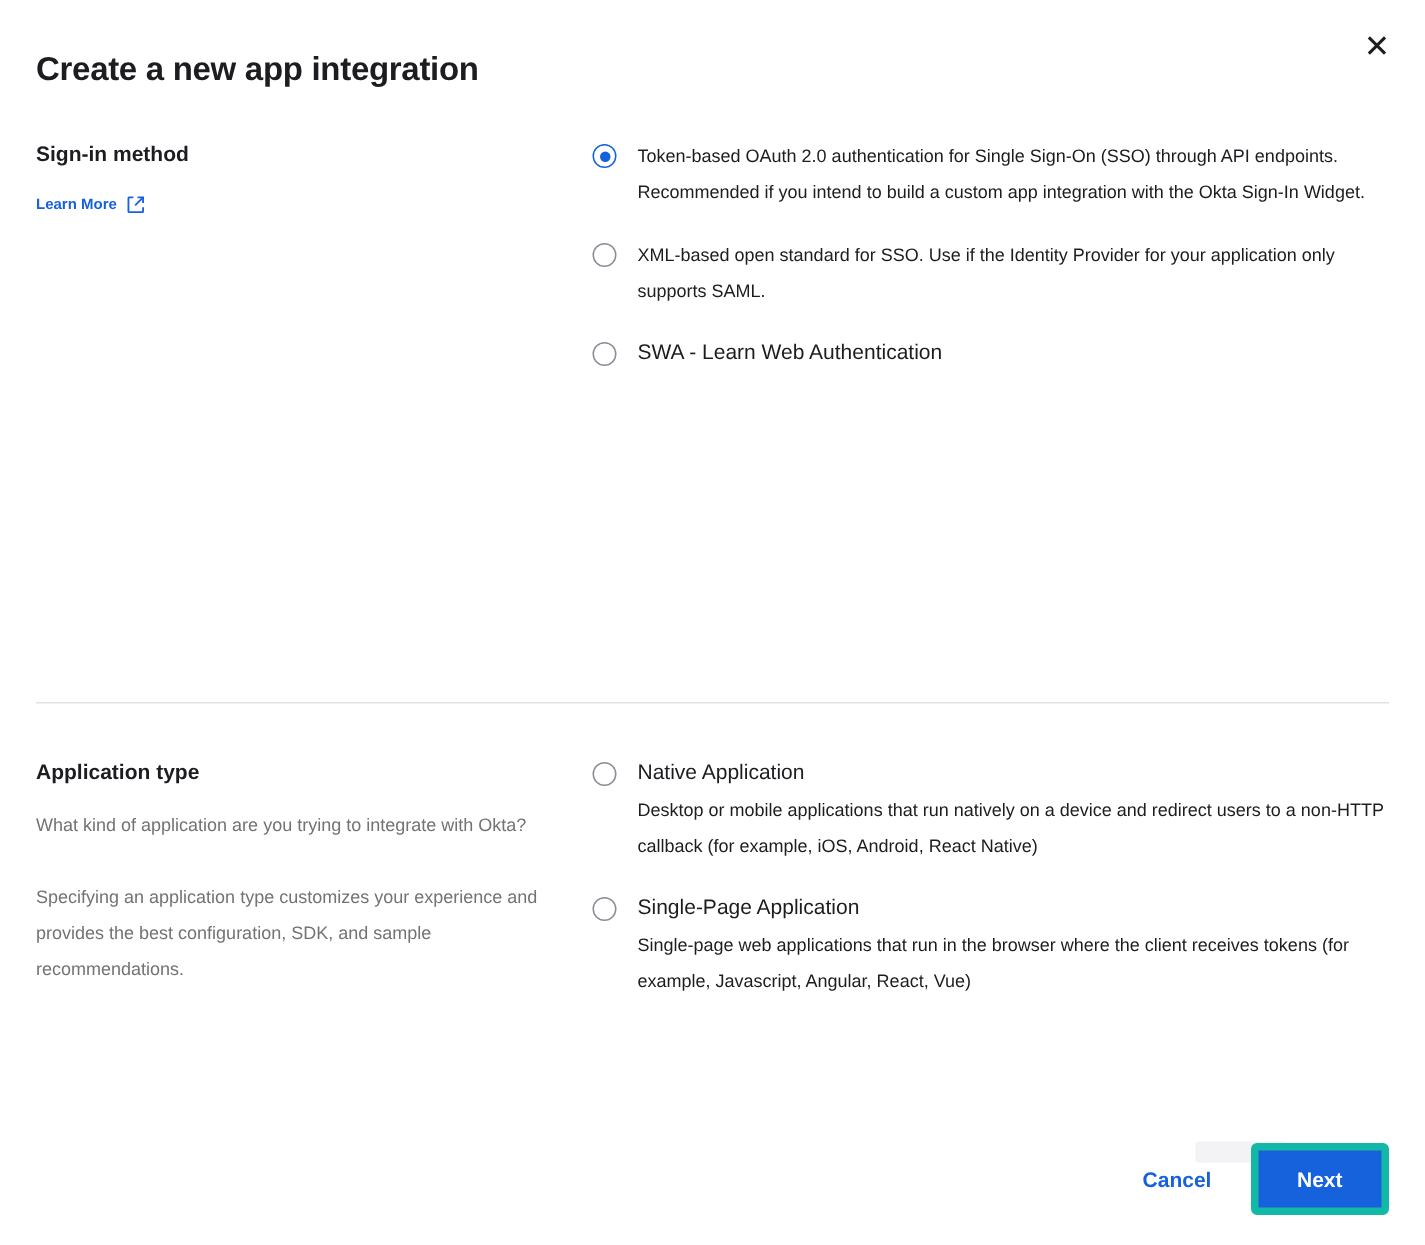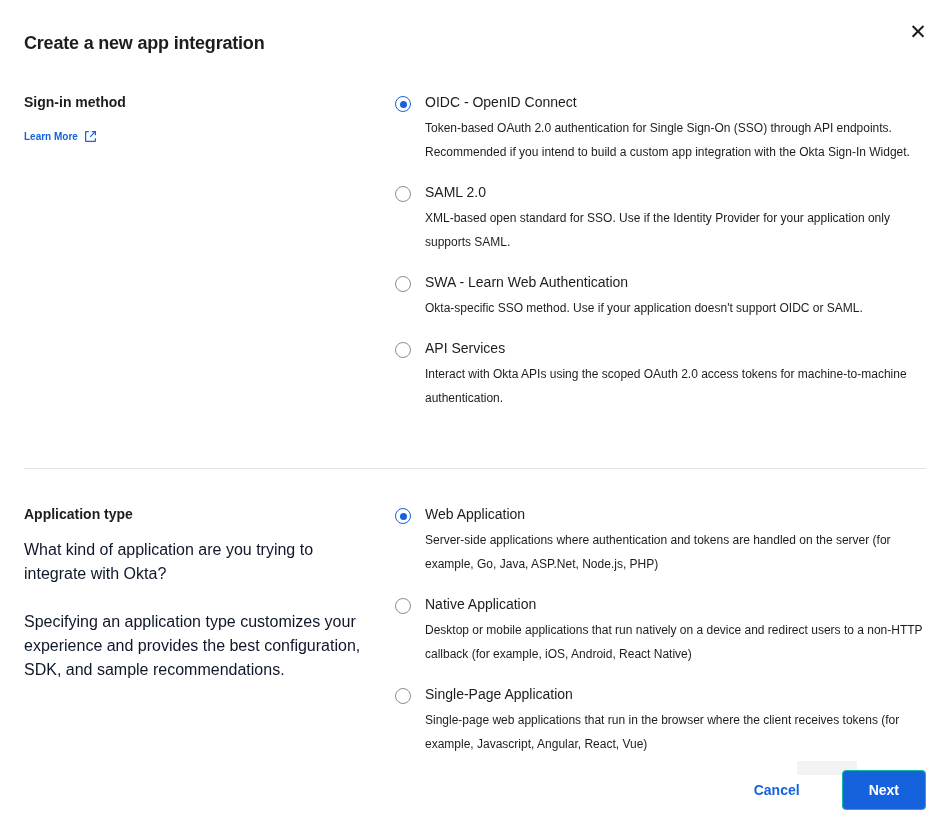--- a/index.html
+++ b/index.html
@@ -31,21 +31,21 @@
     font-size: 21px;
     line-height: 32px;
     text-align: center;
     cursor: pointer;
     padding: 0;
   }
   .title {
     position: absolute;
     left: 24px;
     top: 33px;
-    font-size: 18px;
+    font-size: 22px;
     font-weight: bold;
     letter-spacing: -0.2px;
     color: #1d1d21;
     margin: 0;
   }
   .section {
     position: absolute;
     left: 24px;
     width: 902px;
   }
@@ -77,23 +77,23 @@
     font-weight: bold;
     color: #1662dd;
     text-decoration: none;
     display: inline-flex;
     align-items: center;
     gap: 6px;
     cursor: pointer;
   }
   .ext-icon { display: inline-block; width: 13px; height: 13px; }
   .help-text {
-    font-size: 16px;
+    font-size: 12px;
     line-height: 24px;
-    color: #0f172a;
+    color: #737373;
     margin: 0 0 24px 0;
     max-width: 345px;
   }
   .help-text:last-child { margin-bottom: 0; }
 
   .option {
     display: flex;
     align-items: flex-start;
     margin-bottom: 18px;
   }
@@ -140,34 +140,34 @@
     margin: 0;
     max-width: 510px;
   }
 
   .footer {
     position: absolute;
     right: 24px;
     bottom: 20px;
     display: flex;
     align-items: center;
-    gap: 28px;
+    gap: 12px;
   }
   .btn-cancel {
     border: none;
     background: transparent;
     color: #1662dd;
     font-size: 14px;
     font-weight: bold;
     font-family: "Liberation Sans", sans-serif;
     padding: 10px 14px;
     cursor: pointer;
   }
   .btn-next {
-    border: 1px solid #14b8a6;
+    border: 5px solid #14b8a6;
     background: #1662dd;
     color: #ffffff;
     font-size: 14px;
     font-weight: bold;
     font-family: "Liberation Sans", sans-serif;
     padding: 11px 26px;
     border-radius: 4px;
     cursor: pointer;
   }
   .scroll-hint {
@@ -202,71 +202,54 @@
               <path d="M14 2L7.5 8.5" stroke="#1662dd" stroke-width="1.5" fill="none"></path>
             </svg>
           </span>
         </a>
       </div>
       <div class="right-col">
 
         <div class="option">
           <span class="radio checked"></span>
           <div class="option-body">
-            <p class="option-title">OIDC - OpenID Connect</p>
             <p class="option-desc">Token-based OAuth 2.0 authentication for Single Sign-On (SSO) through API endpoints. Recommended if you intend to build a custom app integration with the Okta Sign-In Widget.</p>
           </div>
         </div>
 
         <div class="option">
           <span class="radio"></span>
           <div class="option-body">
-            <p class="option-title">SAML 2.0</p>
             <p class="option-desc">XML-based open standard for SSO. Use if the Identity Provider for your application only supports SAML.</p>
           </div>
         </div>
 
         <div class="option">
           <span class="radio"></span>
           <div class="option-body">
             <p class="option-title">SWA - Learn Web Authentication</p>
-            <p class="option-desc">Okta-specific SSO method. Use if your application doesn't support OIDC or SAML.</p>
-          </div>
-        </div>
-
-        <div class="option">
-          <span class="radio"></span>
-          <div class="option-body">
-            <p class="option-title">API Services</p>
-            <p class="option-desc">Interact with Okta APIs using the scoped OAuth 2.0 access tokens for machine-to-machine authentication.</p>
-          </div>
-        </div>
+          </div>
+        </div>
+
 
       </div>
     </div>
   </div>
 
   <div class="divider"></div>
 
   <div class="section section-apptype">
     <div class="row">
       <div class="left-col">
         <p class="label-head">Application type</p>
         <p class="help-text">What kind of application are you trying to integrate with Okta?</p>
         <p class="help-text">Specifying an application type customizes your experience and provides the best configuration, SDK, and sample recommendations.</p>
       </div>
       <div class="right-col">
 
-        <div class="option">
-          <span class="radio checked"></span>
-          <div class="option-body">
-            <p class="option-title">Web Application</p>
-            <p class="option-desc">Server-side applications where authentication and tokens are handled on the server (for example, Go, Java, ASP.Net, Node.js, PHP)</p>
-          </div>
-        </div>
 
         <div class="option">
           <span class="radio"></span>
           <div class="option-body">
             <p class="option-title">Native Application</p>
             <p class="option-desc">Desktop or mobile applications that run natively on a device and redirect users to a non-HTTP callback (for example, iOS, Android, React Native)</p>
           </div>
         </div>
 
         <div class="option">

